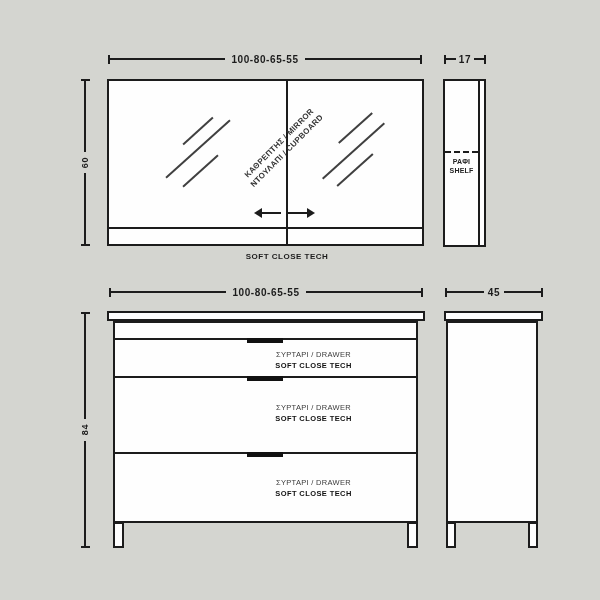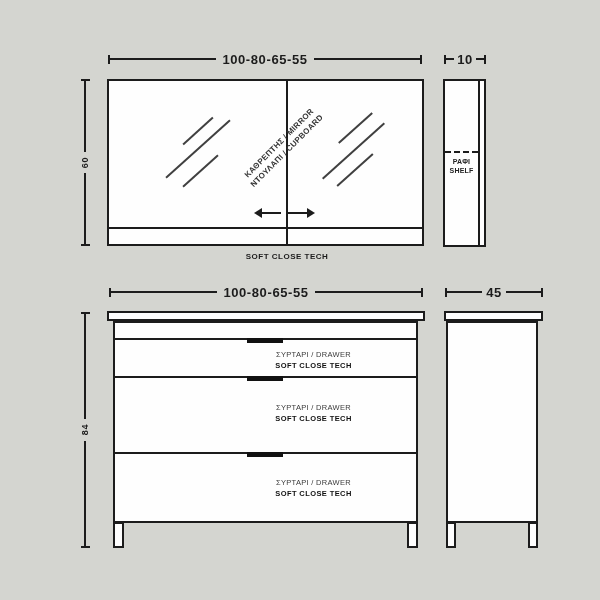--- a/index.html
+++ b/index.html
@@ -14,21 +14,21 @@
     background:var(--bg);
     font-family:"Liberation Sans","DejaVu Sans",sans-serif;
     color:var(--line);
   }
   .canvas{position:relative;width:600px;height:600px;overflow:hidden;}
 
   
   .hdim{position:absolute;display:flex;align-items:center;height:12px;}
   .hdim .tick{width:2px;height:9px;background:var(--line);}
   .hdim .seg{flex:1;height:2px;background:var(--line);}
-  .hdim .dim-label{padding:0 6px;font-size:13px;font-weight:bold;letter-spacing:.6px;white-space:nowrap;}
+  .hdim .dim-label{padding:0 6px;font-size:10px;font-weight:bold;letter-spacing:.6px;white-space:nowrap;}
 
   .vdim{position:absolute;display:flex;flex-direction:column;align-items:center;width:12px;}
   .vdim .tick{height:2px;width:9px;background:var(--line);}
   .vdim .seg{flex:1;width:2px;background:var(--line);}
   .vdim .dim-label{writing-mode:vertical-rl;transform:rotate(180deg);padding:5px 0;font-size:9px;font-weight:bold;letter-spacing:.6px;}
 
   
   .box{position:absolute;background:var(--fill);border:2px solid var(--line);}
 
   
@@ -105,21 +105,21 @@
 
     <div class="arrow arrow-left" style="left:153px;top:131px;width:19px;"></div>
     <div class="arrow arrow-right" style="left:179px;top:131px;width:19px;"></div>
   </div>
 
   <div class="caption" style="left:287px;top:252px;">SOFT CLOSE TECH</div>
 
   <div class="hdim" style="left:444px;top:53px;width:42px;">
     <span class="tick"></span>
     <span class="seg"></span>
-    <span class="dim-label" style="padding:0 3px;">10</span>
+    <span class="dim-label" style="padding:0 3px;">17</span>
     <span class="seg"></span>
     <span class="tick"></span>
   </div>
 
   <div class="box" style="left:443px;top:79px;width:43px;height:168px;">
     <div class="inner-vline" style="right:4px;"></div>
     <div class="dashed" style="left:0;right:6px;top:70px;"></div>
     <div class="shelf-label" style="left:0;right:6px;top:76px;">
       <span>ΡΑΦΙ</span><br>
       <span>SHELF</span>

